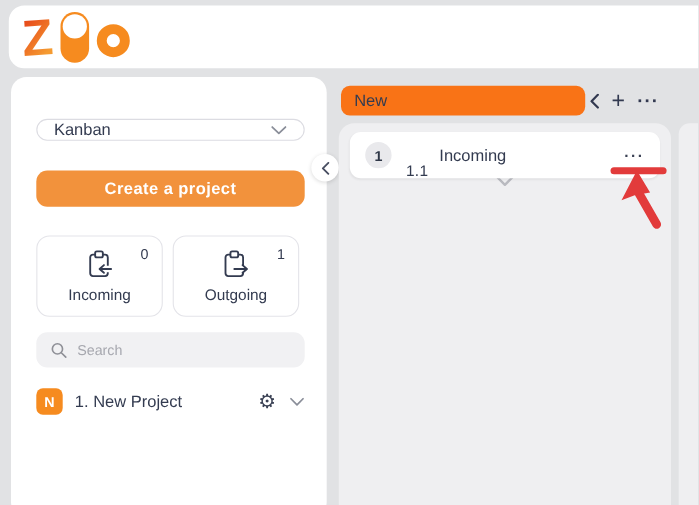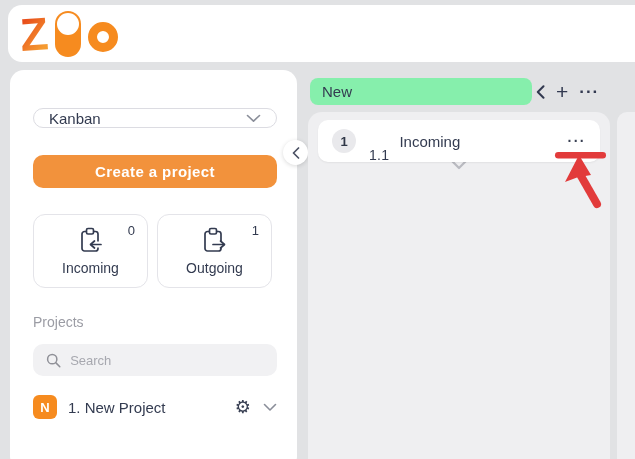--- a/index.html
+++ b/index.html
@@ -26,21 +26,21 @@
   .search { margin-top:14px; height:32px; background:#f1f1f3; border-radius:10px; display:flex; align-items:center; gap:9px; padding:12px 13px; }
   .search input { border:none; outline:none; background:transparent; font-size:13px; color:#555; width:100%; font-family:"Liberation Sans",sans-serif; }
   .search input::placeholder { color:#a7a8af; }
   .project-row { margin-top:19px; display:flex; align-items:center; cursor:pointer; }
   .proj-avatar { width:24px; height:24px; border-radius:6px; background:#f68b1f; color:#fff; font-size:13px; font-weight:bold; display:flex; align-items:center; justify-content:center; }
   .proj-name { margin-left:11px; font-size:15px; color:#333b50; flex:1; }
   .gear { font-size:18px; line-height:1; color:#3a4154; margin-right:12px; cursor:pointer; }
   .collapse-handle { position:absolute; left:283px; top:140px; width:25px; height:25px; border-radius:50%; background:#fff; border:none; box-shadow:0 1px 4px rgba(0,0,0,.15); display:flex; align-items:center; justify-content:center; cursor:pointer; }
 
   
-  .column-title { position:absolute; left:310px; top:78px; width:222px; height:27px; background:#86efac; border-radius:8px; display:flex; align-items:center; padding-left:12px; font-size:15px; color:#333b50; cursor:text; }
+  .column-title { position:absolute; left:310px; top:78px; width:222px; height:27px; background:#f97316; border-radius:8px; display:flex; align-items:center; padding-left:12px; font-size:15px; color:#333b50; cursor:text; }
   .board-controls { position:absolute; left:536px; top:78px; height:27px; display:flex; align-items:center; gap:11px; color:#323950; }
   .ctrl-plus { font-size:21px; font-weight:500; line-height:1; cursor:pointer; color:#323950; }
   .ctrl-more { font-size:17px; font-weight:bold; letter-spacing:1px; line-height:1; cursor:pointer; color:#323950; }
   .column-body { position:absolute; left:308px; top:112px; width:302px; height:360px; background:#efeff1; border-radius:14px; padding:8px 10px 0 10px; }
   .task-card { position:relative; height:42px; background:#fff; border-radius:10px; box-shadow:0 1px 2px rgba(0,0,0,.06); display:flex; align-items:center; padding:0 14px; cursor:pointer; }
   .task-badge { width:24px; height:24px; border-radius:50%; background:#e9e9ec; color:#2f3747; font-size:13px; font-weight:bold; display:flex; align-items:center; justify-content:center; }
   .task-number { margin-left:13px; font-size:14px; color:#333b50; letter-spacing:.3px;margin-top:28px; }
   .task-title { margin-left:10px; font-size:15px; color:#333b50; }
   .task-menu { margin-left:auto; font-size:14px; font-weight:bold; letter-spacing:1.5px; color:#3a4154; cursor:pointer; }
   .card-expand { display:block; margin:-5px auto 0 auto; cursor:pointer; }
@@ -91,21 +91,20 @@
           <rect x="3" y="4.5" width="16" height="19.5" rx="2.5" fill="none" stroke="#333b50" stroke-width="1.7"></rect>
           <rect x="7.5" y="1.5" width="7" height="5.5" rx="1.5" fill="#fff" stroke="#333b50" stroke-width="1.7"></rect>
           <line x1="10" y1="17.5" x2="24" y2="17.5" stroke="#fff" stroke-width="6"></line>
           <line x1="11" y1="17.5" x2="22" y2="17.5" stroke="#333b50" stroke-width="1.7" stroke-linecap="round"></line>
           <path d="M18.5 14 L22.5 17.5 L18.5 21" fill="none" stroke="#333b50" stroke-width="1.7" stroke-linecap="round" stroke-linejoin="round"></path>
         </svg>
         <span class="stat-label">Outgoing</span>
       </div>
     </div>
 
-    <div class="projects-label">Projects</div>
 
     <div class="search">
       <svg width="17" height="17" viewBox="0 0 17 17">
         <circle cx="7" cy="7" r="5.2" fill="none" stroke="#8f9097" stroke-width="1.7"></circle>
         <line x1="11.2" y1="11.2" x2="15.5" y2="15.5" stroke="#8f9097" stroke-width="1.7" stroke-linecap="round"></line>
       </svg>
       <input type="text" placeholder="Search" style="">
     </div>
 
     <div class="project-row">

